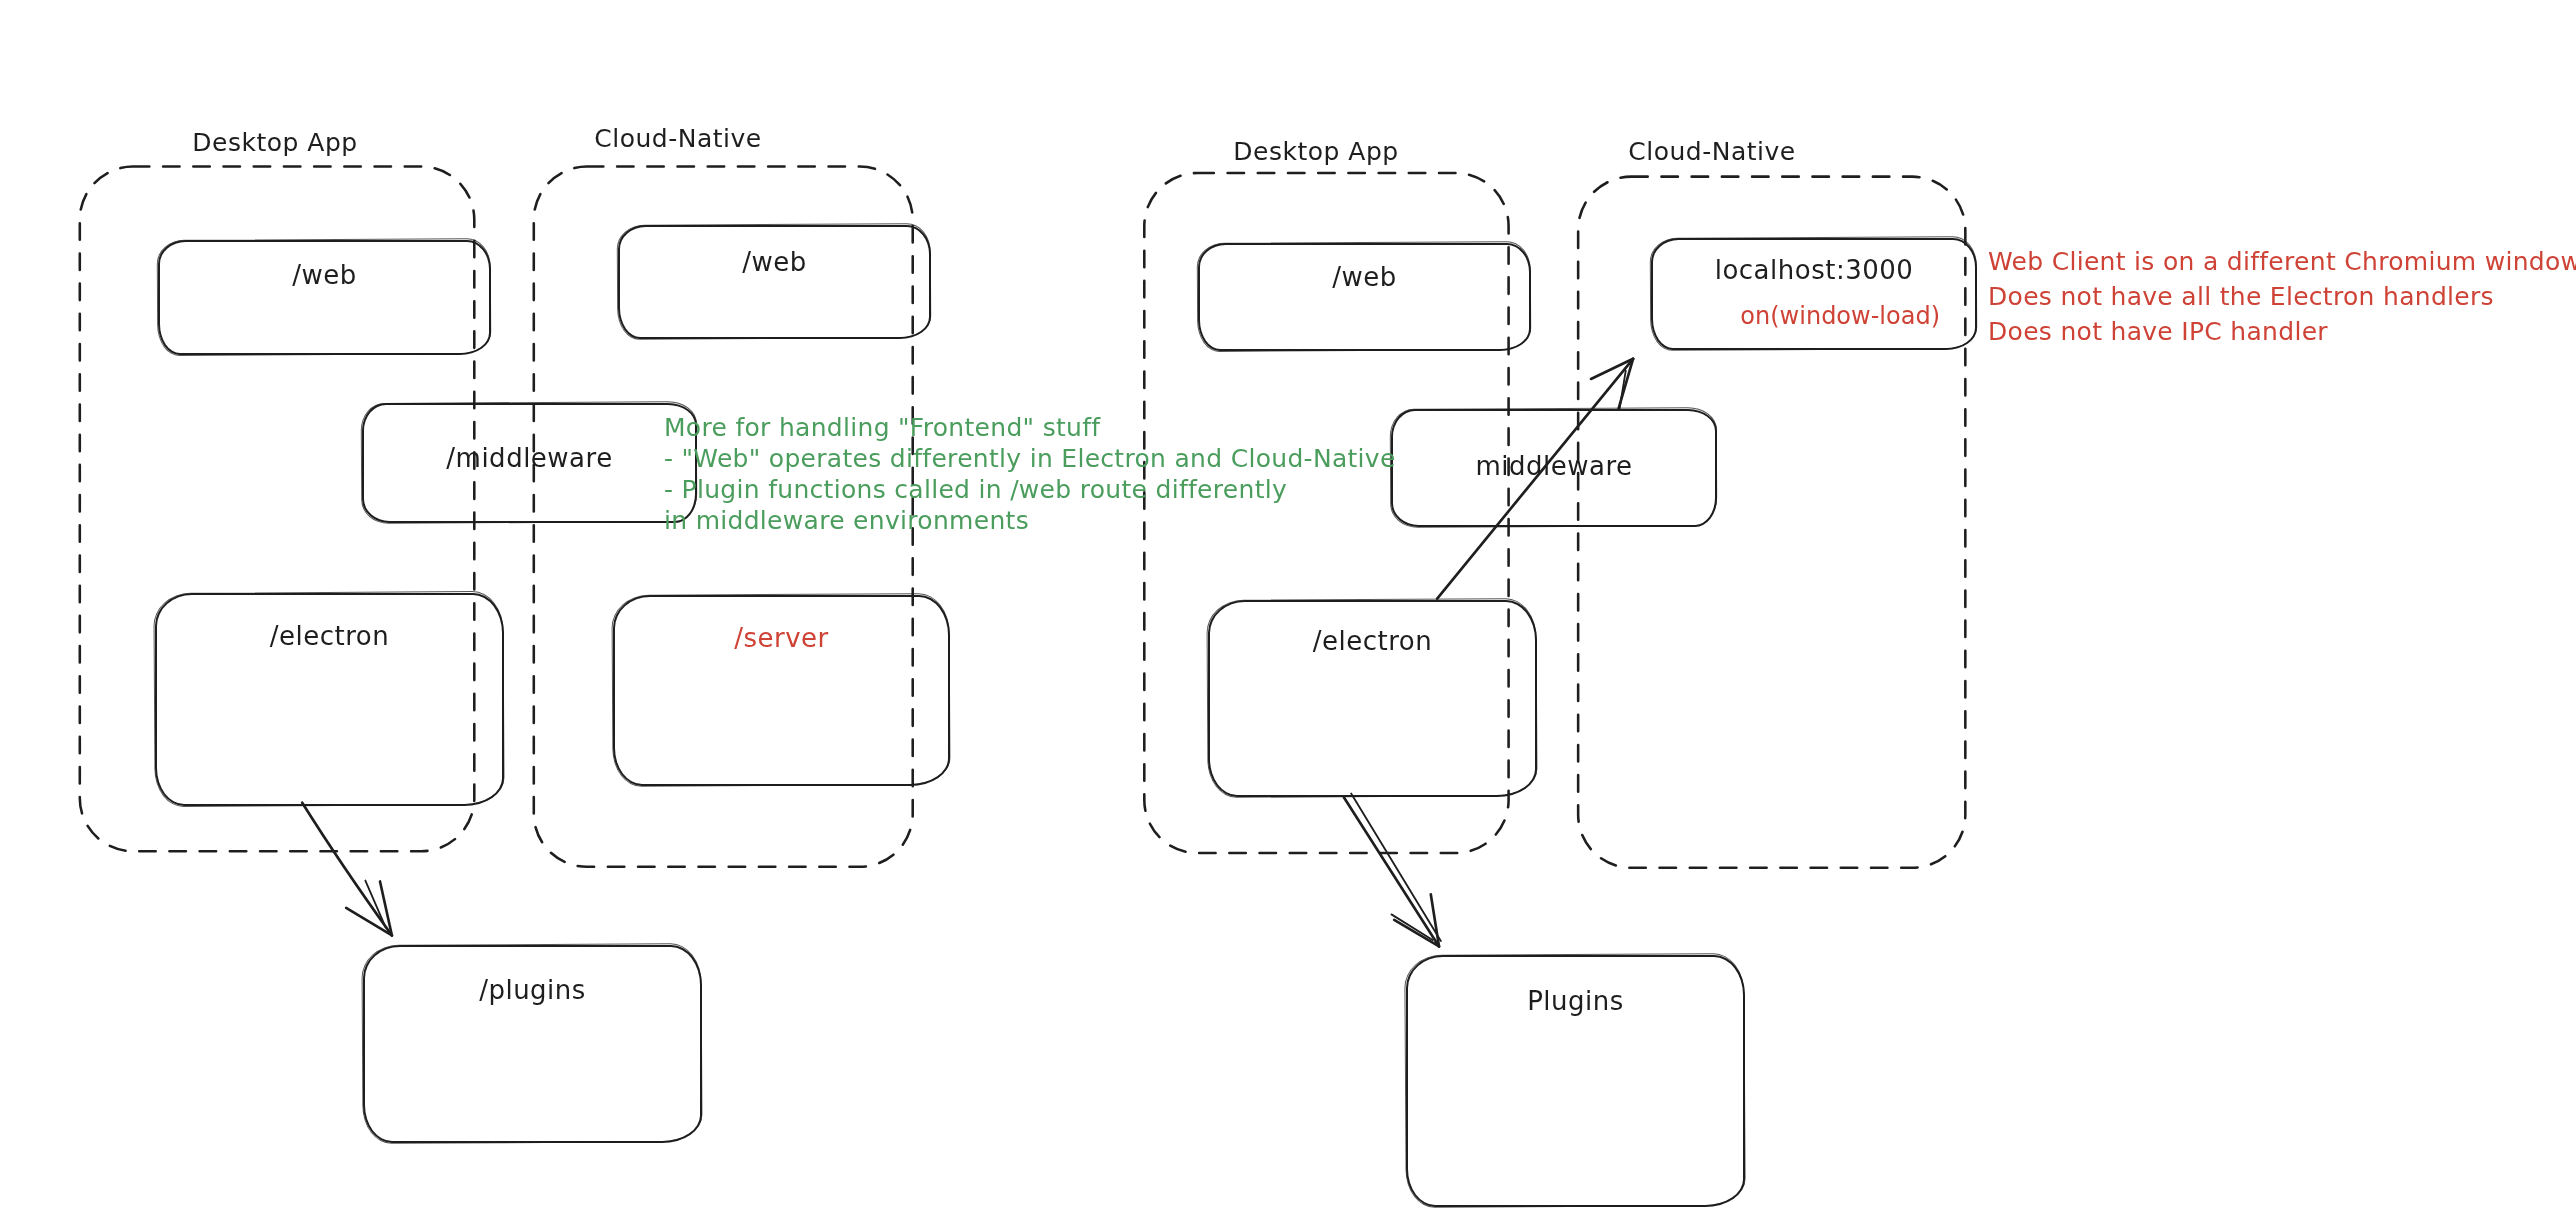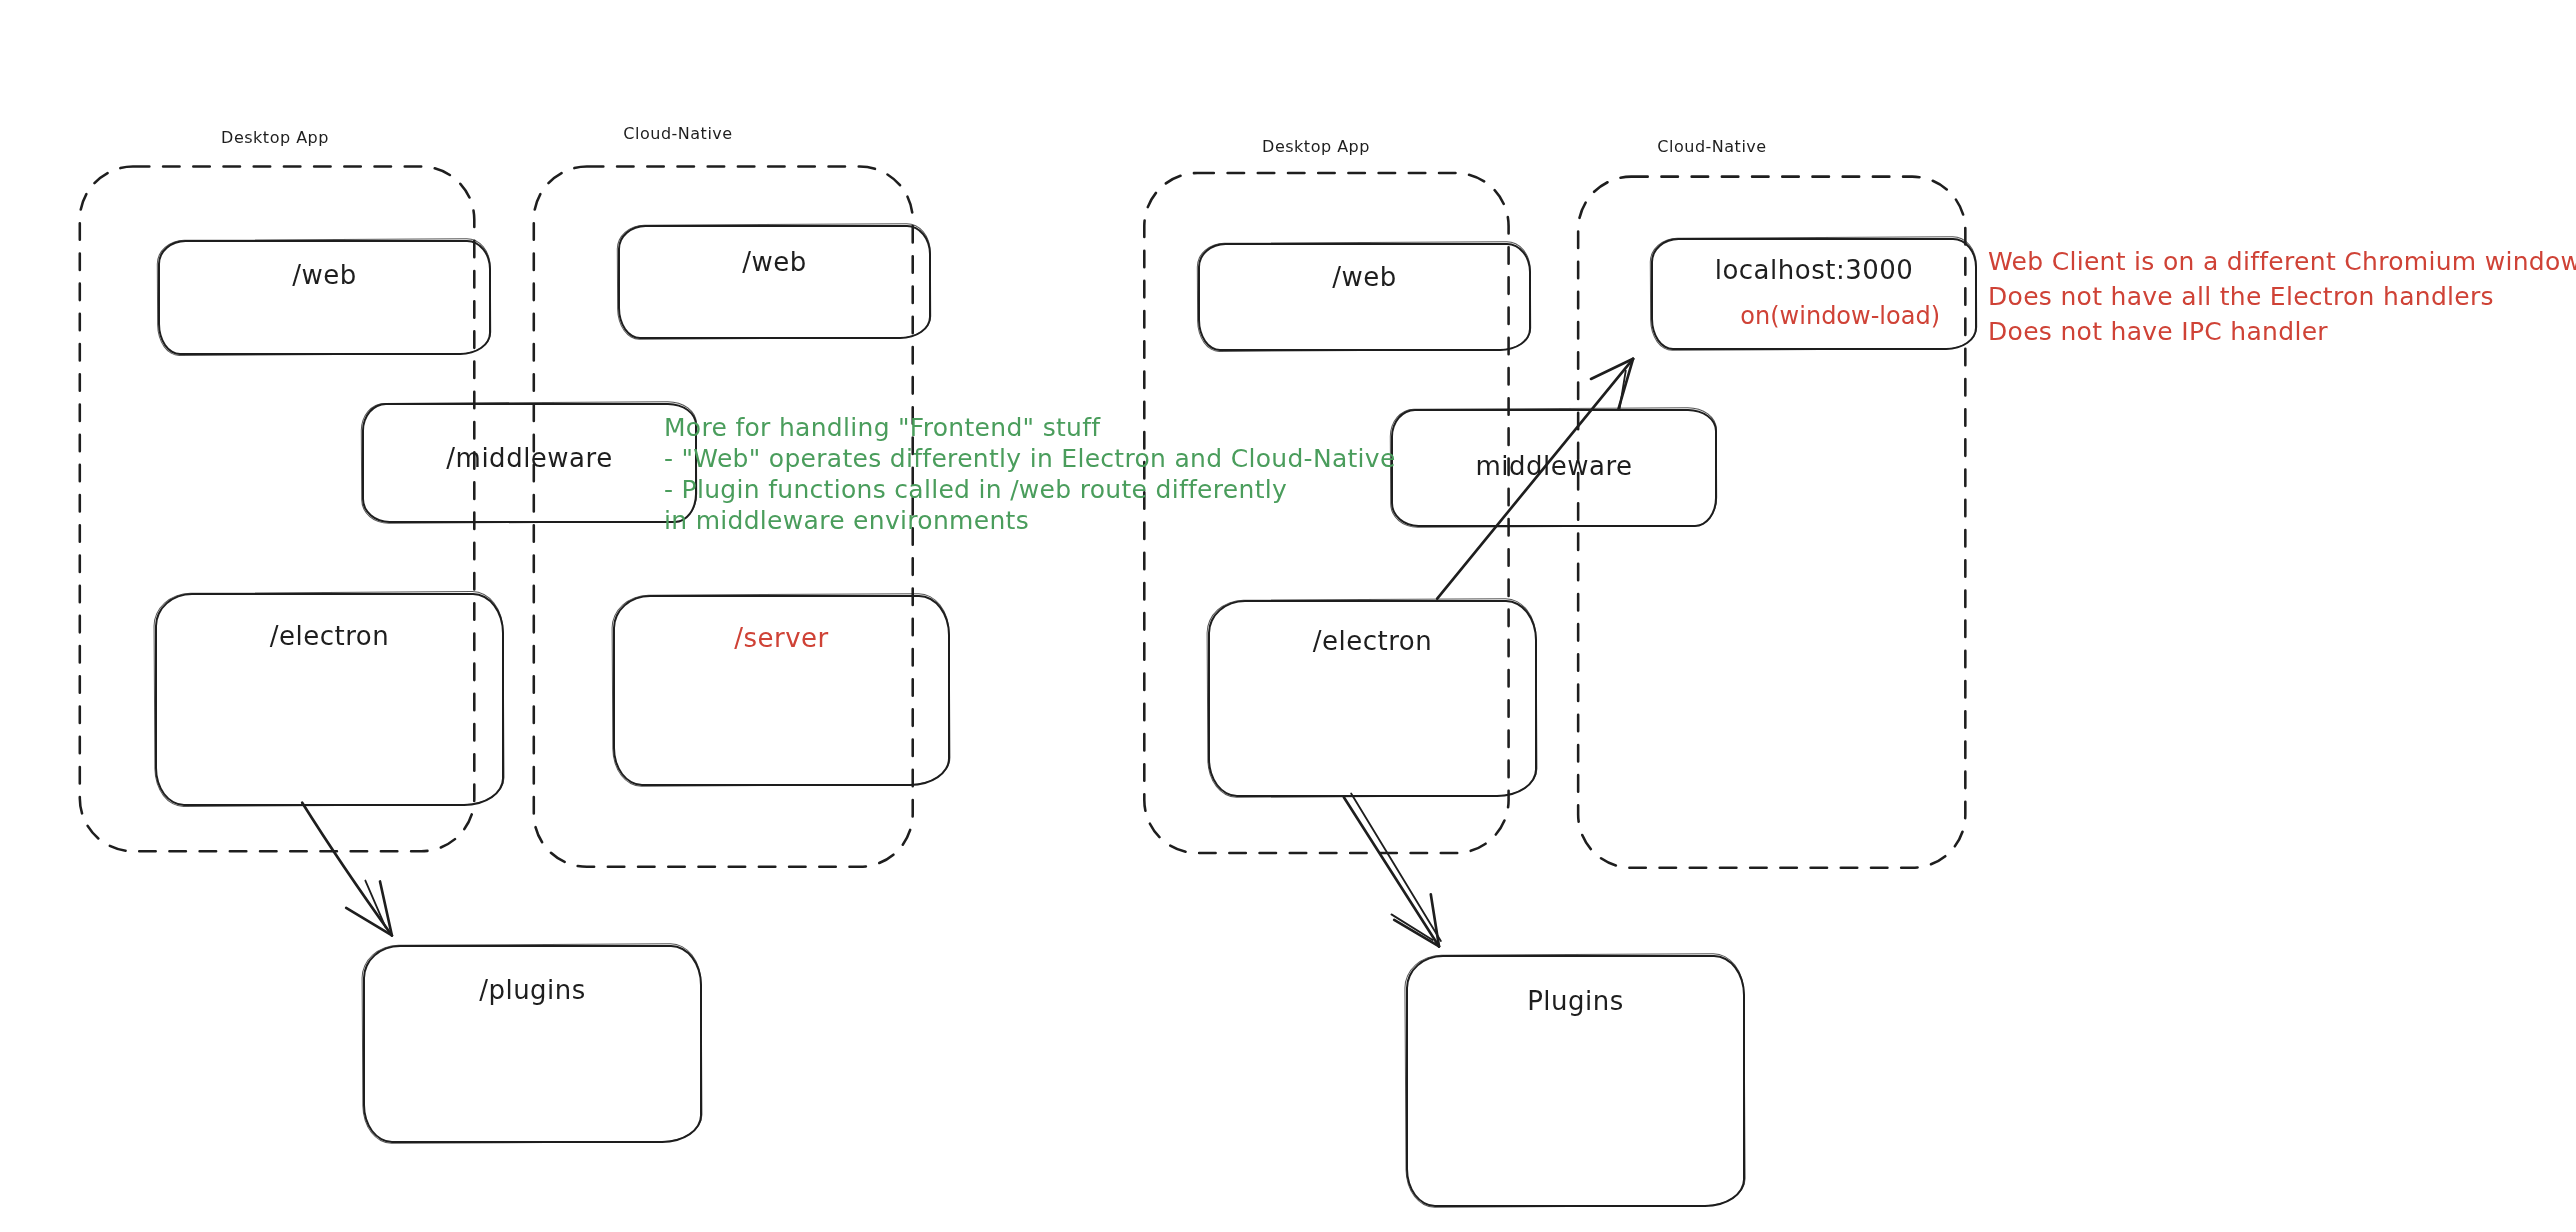--- a/index.html
+++ b/index.html
@@ -49,21 +49,21 @@
     text-align:center;
     color:var(--ink);
     font-size:26px;
     letter-spacing:0.5px;
     white-space:nowrap;
   }
   .group-label{
     position:absolute;
     transform:translateX(-50%);
     color:var(--ink);
-    font-size:16px;
+    font-size:25px;
     letter-spacing:0.5px;
     white-space:nowrap;
     z-index:2;
   }
   .note{
     position:absolute;
     font-size:25px;
     line-height:31px;
     letter-spacing:0.3px;
     white-space:nowrap;

